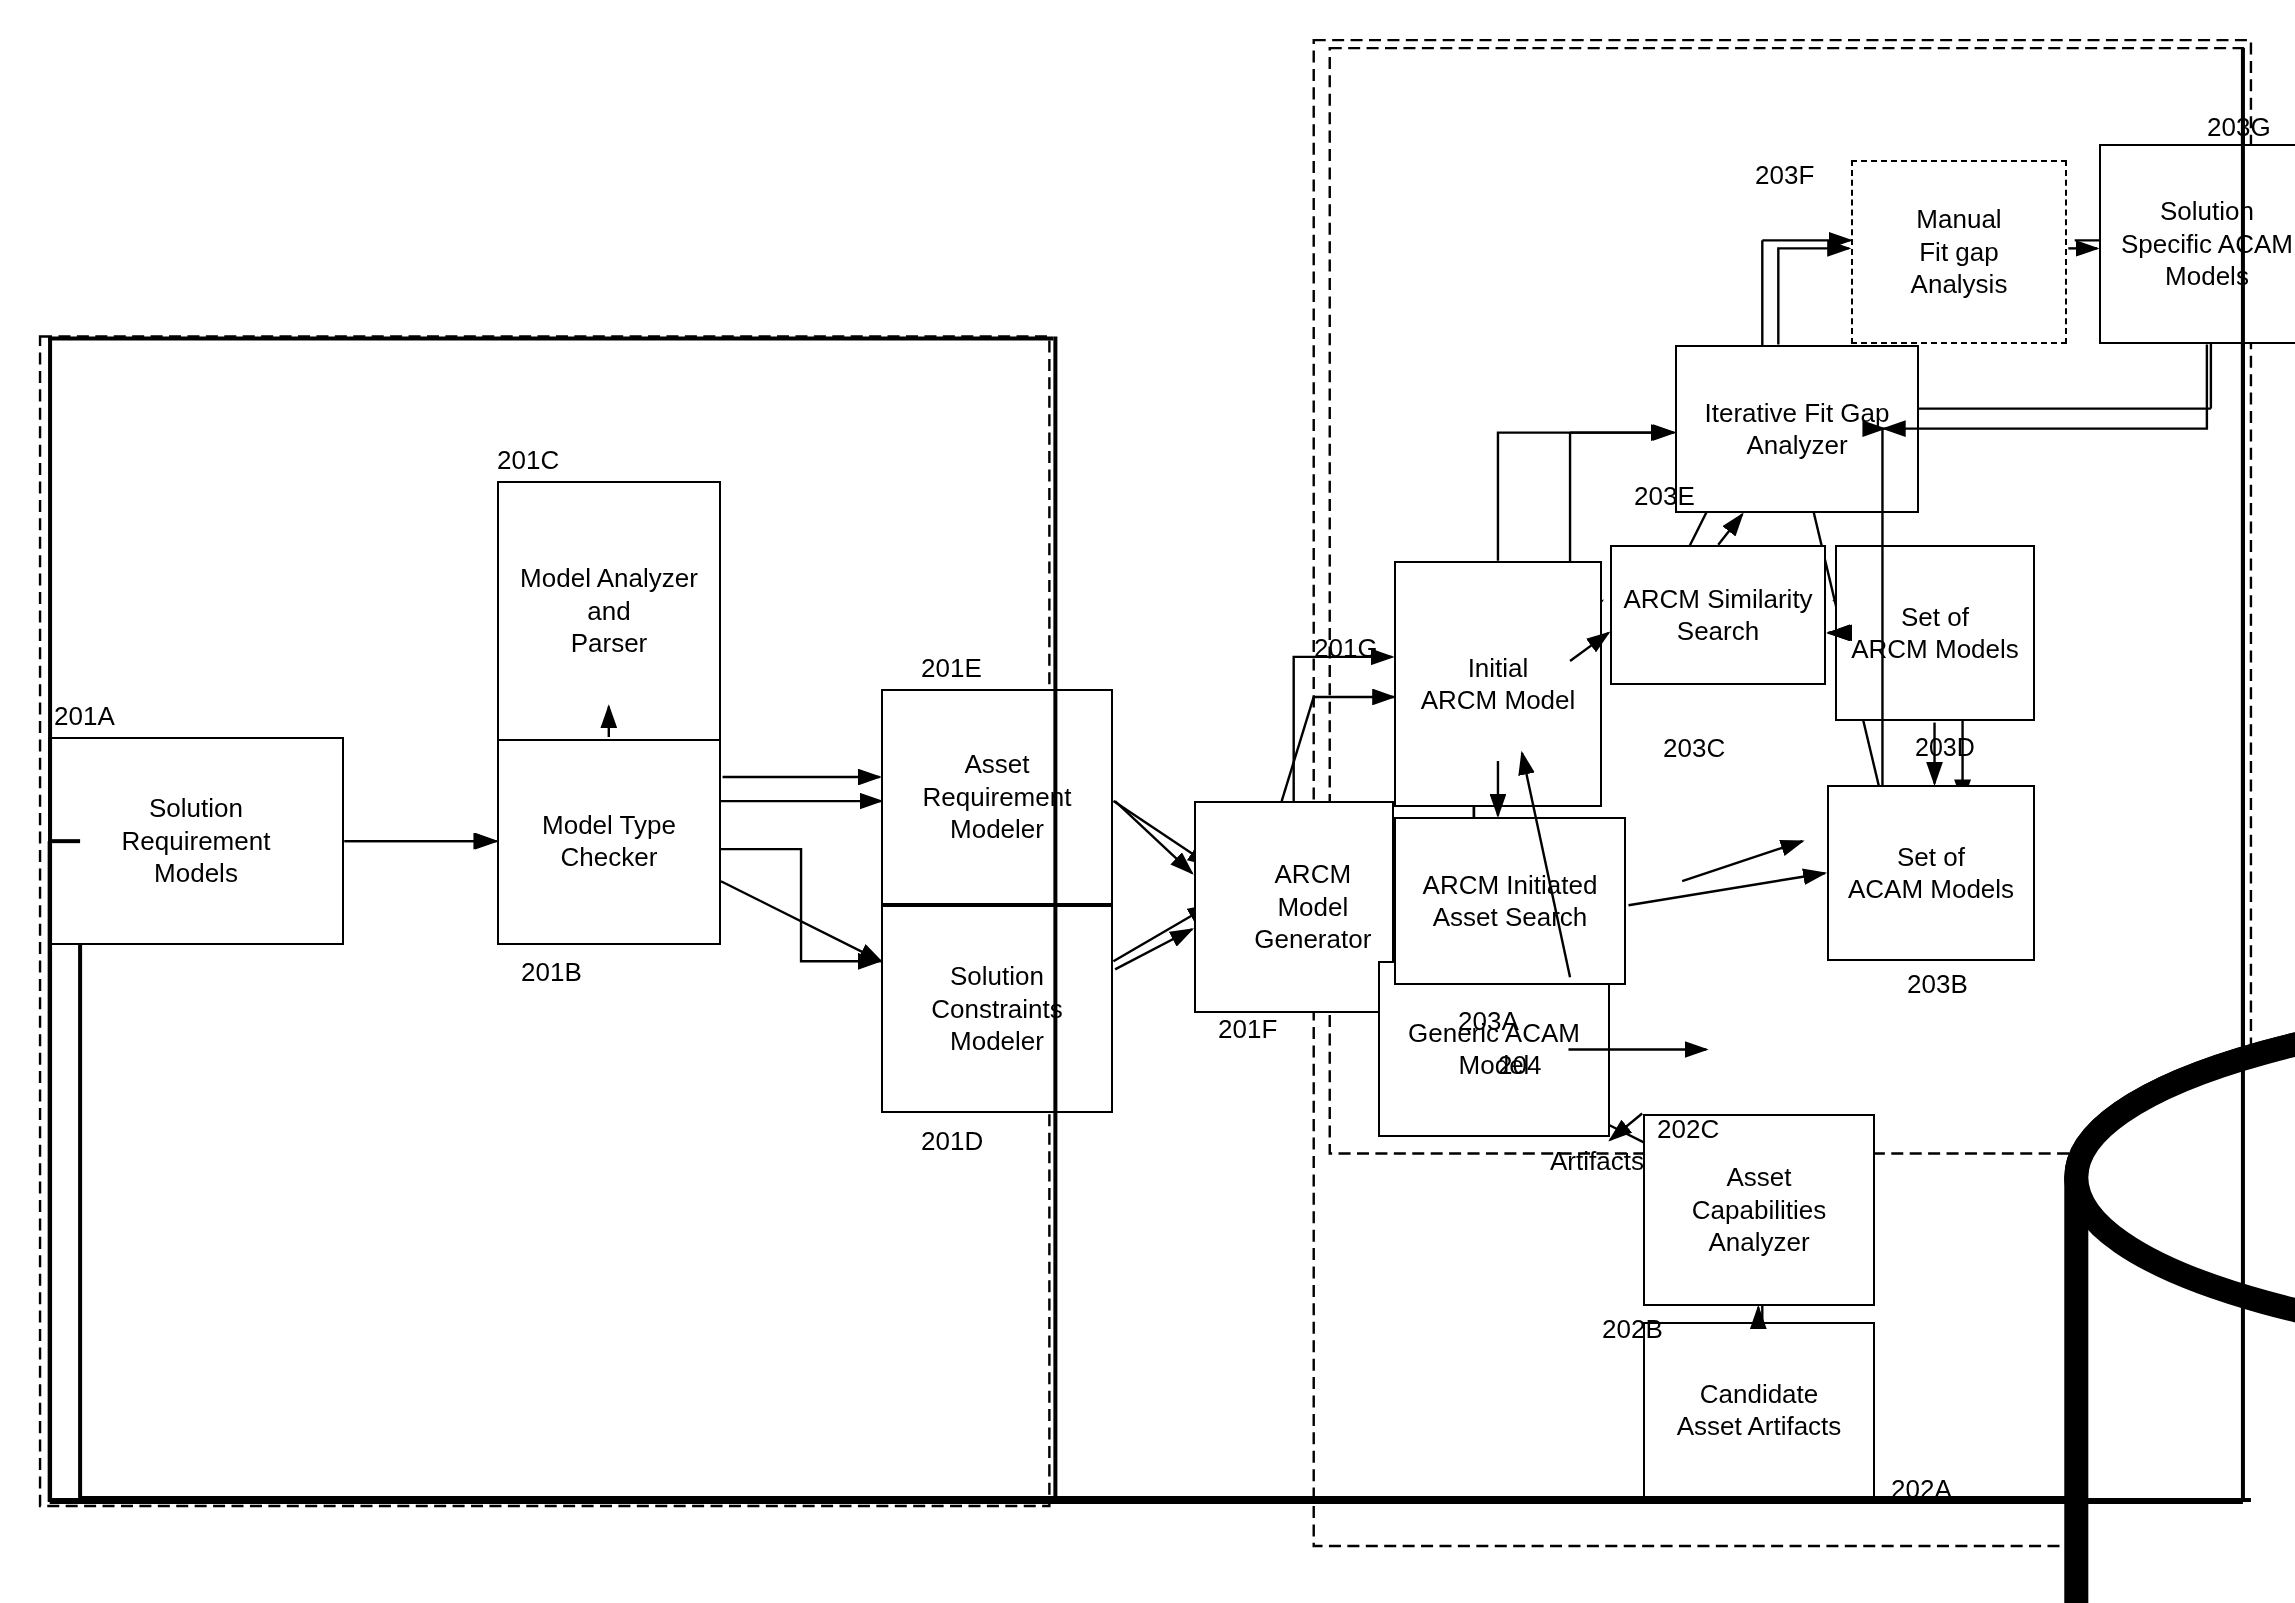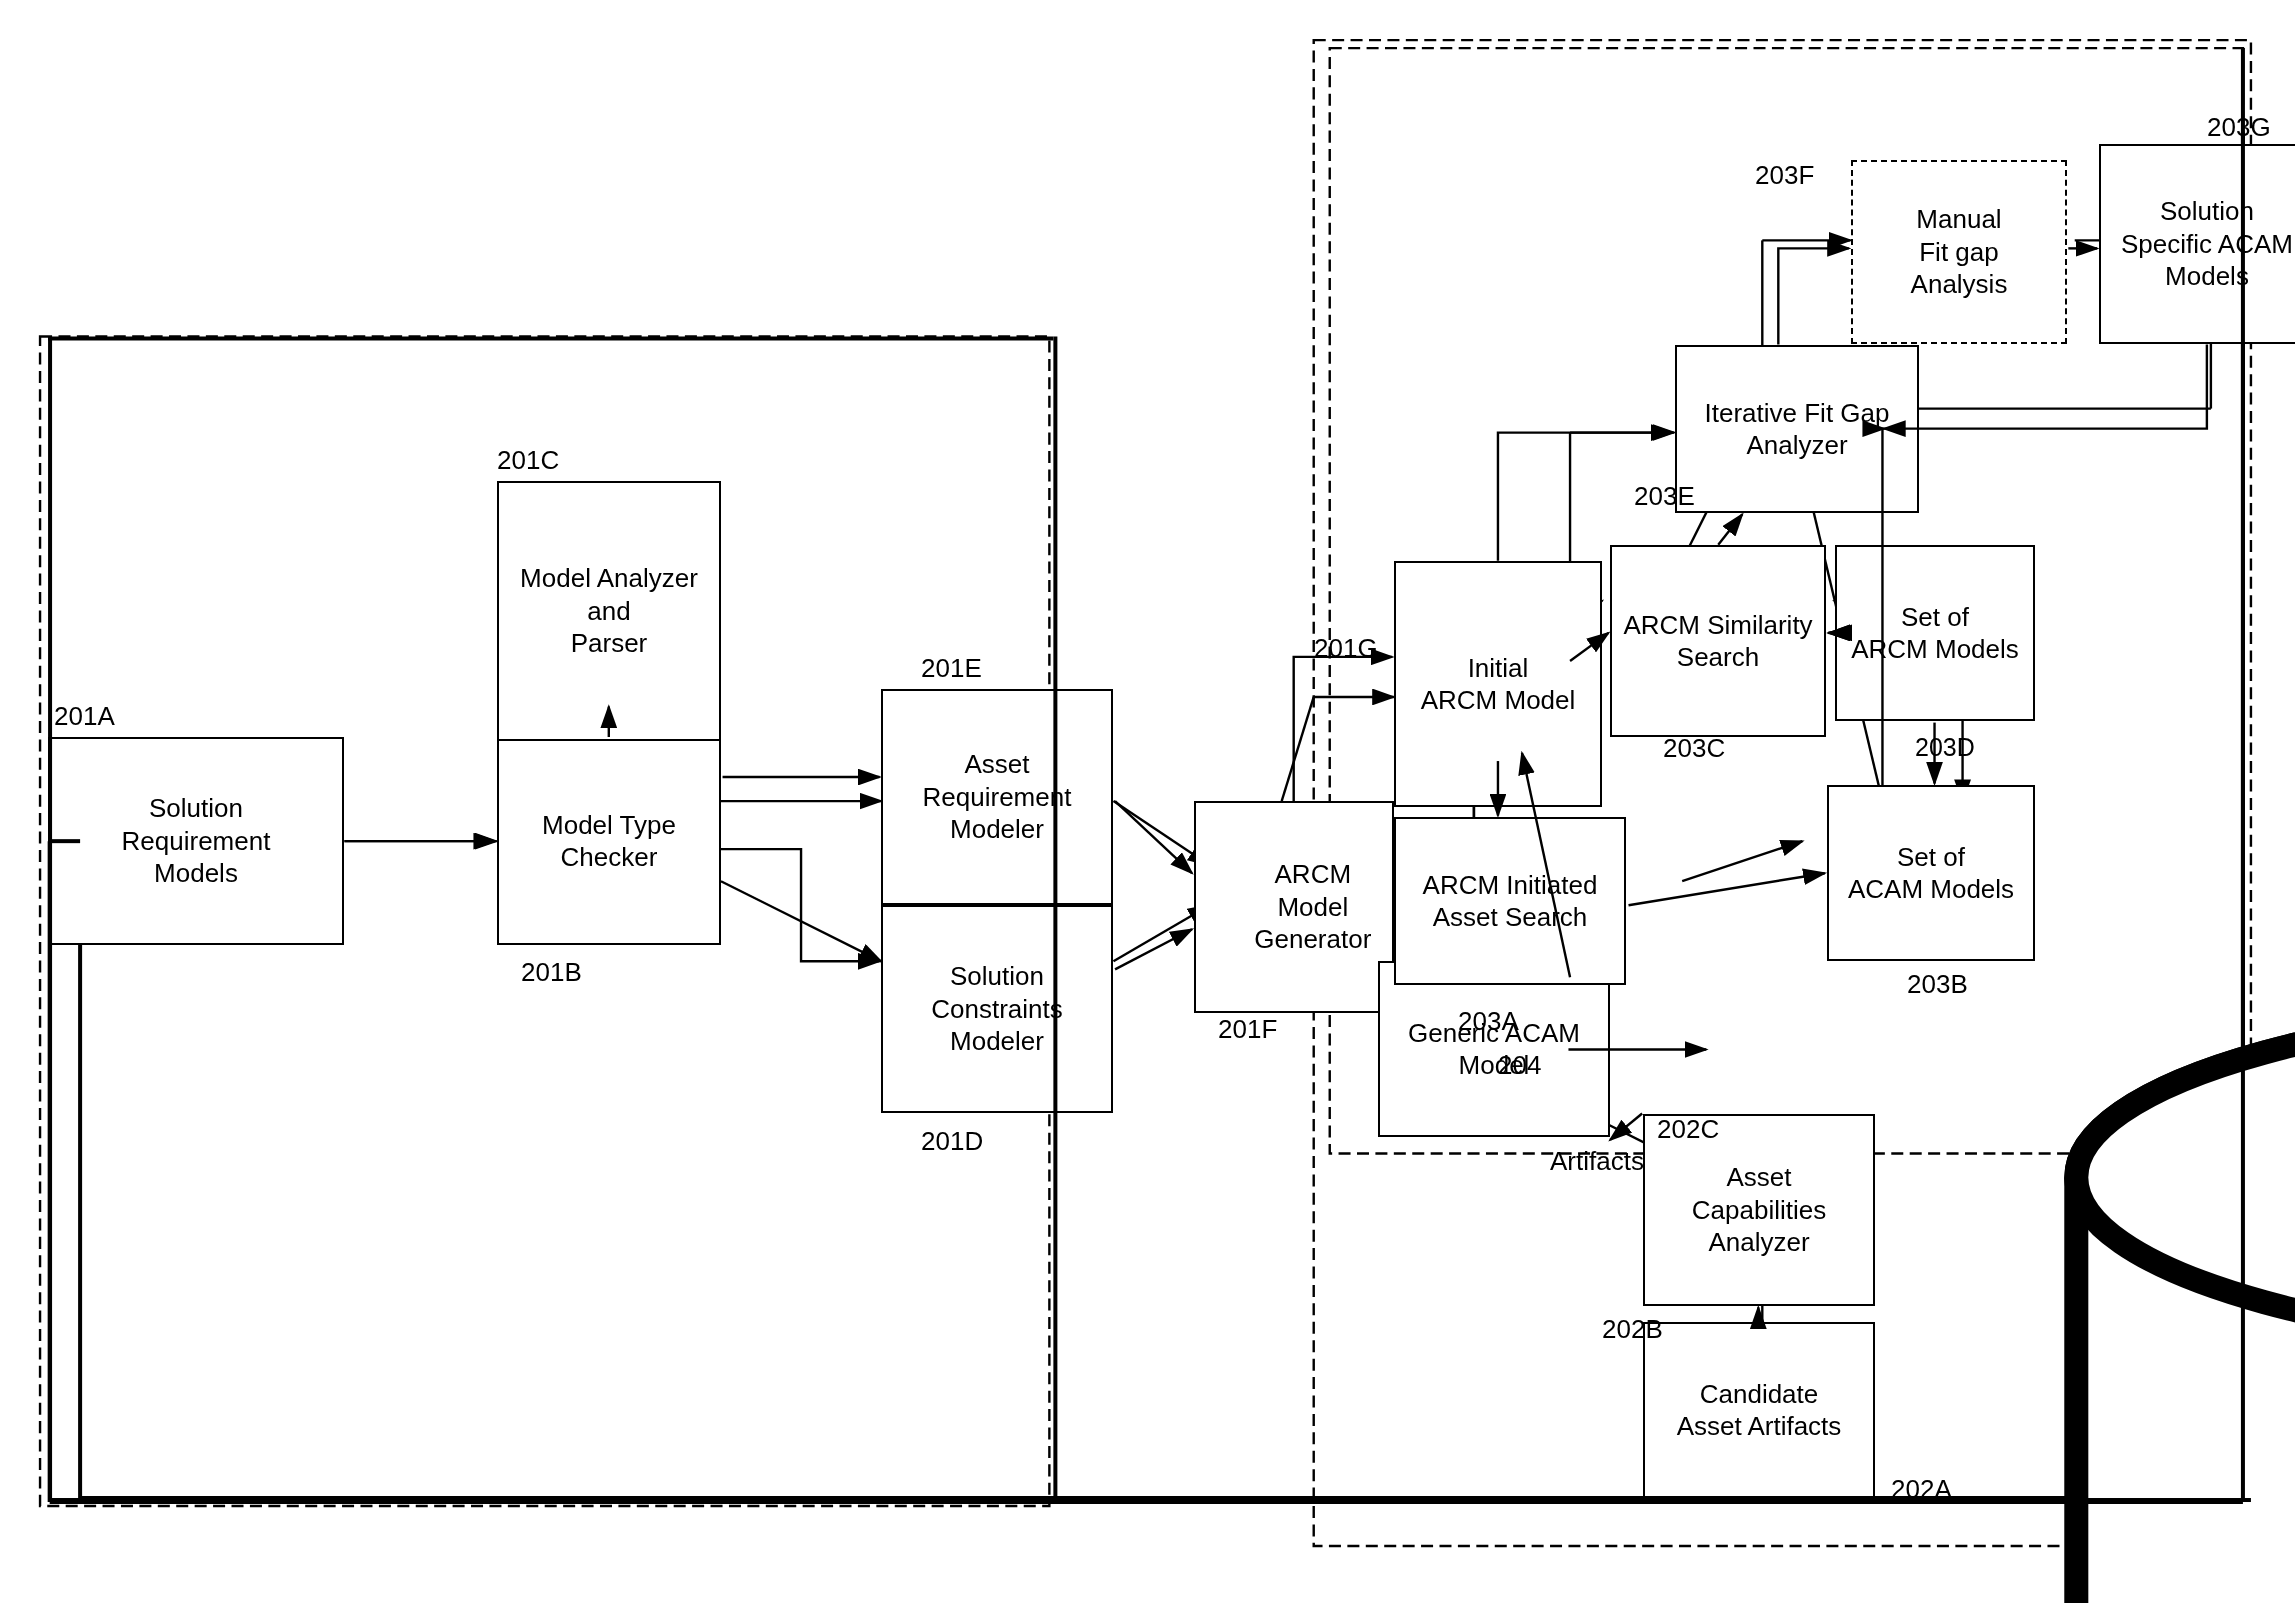--- a/index.html
+++ b/index.html
@@ -182,21 +182,21 @@
   <div class="box" style="left:1394px; top:817px; width:232px; height:168px; font-size:26px;">
     <span>ARCM Initiated<br>Asset Search</span>
   </div>
   <div class="label" style="left:1458px; top:1006px; font-size:26px;">203A</div>
 
   <div class="box" style="left:1827px; top:785px; width:208px; height:176px; font-size:26px;">
     <span>Set of<br>ACAM Models</span>
   </div>
   <div class="label" style="left:1907px; top:969px; font-size:26px;">203B</div>
 
-  <div class="box" style="left:1610px; top:545px; width:216px; height:192px; font-size:26px;">
+  <div class="box" style="left:1610px; top:545px; width:216px; height:140px; font-size:26px;">
     <span>ARCM Similarity<br>Search</span>
   </div>
   <div class="label" style="left:1663px; top:733px; font-size:26px;">203C</div>
 
   <div class="box" style="left:1835px; top:545px; width:200px; height:176px; font-size:26px;">
     <span>Set of<br>ARCM Models</span>
   </div>
   <div class="label" style="left:1915px; top:733px; font-size:25px;">203D</div>
 
   <div class="box" style="left:1675px; top:345px; width:244px; height:168px; font-size:26px;">

